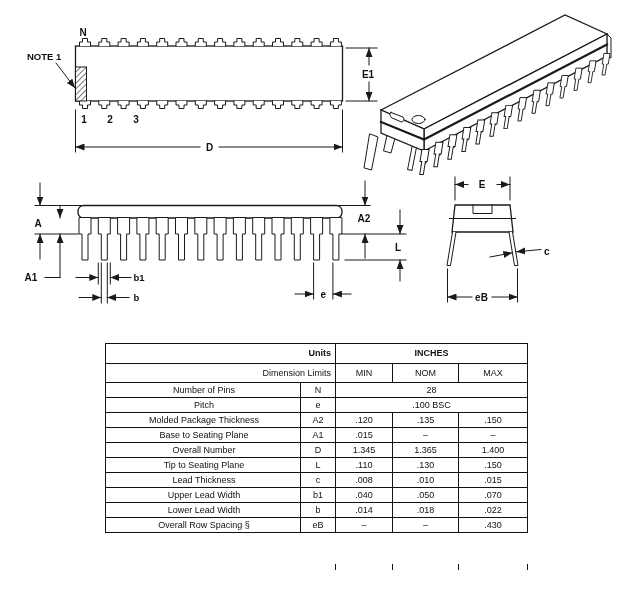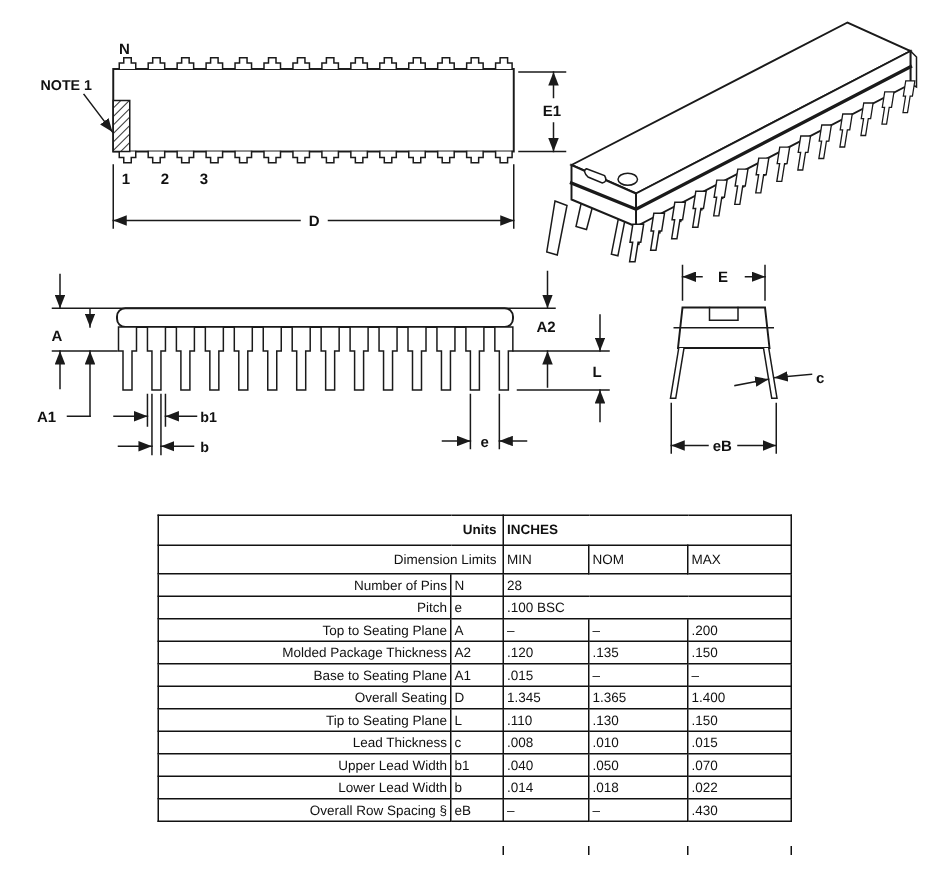--- a/index.html
+++ b/index.html
@@ -11,23 +11,23 @@
   .sm{stroke-width:2.2;}
   .fw{fill:#fff;}
   .dim{font:bold 10px "Liberation Sans",sans-serif;fill:#111;}
   .dims{font:bold 9.5px "Liberation Sans",sans-serif;fill:#111;}
   #dimtable{position:absolute;left:105px;top:343px;border-collapse:collapse;
             table-layout:fixed;font-size:9px;line-height:1;}
   #dimtable td{border:1px solid #111;padding:0 2px;height:14px;overflow:hidden;
                white-space:nowrap;}
   #dimtable tr.hdr1 td{height:19px;font-weight:bold;}
   #dimtable tr.hdr2 td{height:18px;font-weight:normal;}
-  .c{}
+  .c{text-align:center;}
   .r{text-align:right;padding-right:4px !important;}
-  .nm{text-align:right;padding-left:4px !important;}
+  .nm{text-align:center;padding-left:4px !important;}
   .stub{position:absolute;width:1px;height:6px;background:#111;top:564px;}
   #notes{position:absolute;left:22px;top:566px;font-weight:bold;font-size:9.5px;margin-top:44px;}
 </style>
 </head>
 <body>
 
 <svg width="633" height="335" viewBox="0 0 633 335">
   <defs>
     <marker id="arr" markerUnits="userSpaceOnUse" markerWidth="9" markerHeight="7" refX="9" refY="3.5" orient="auto">
       <path d="M0,0 L9,3.5 L0,7 Z" fill="#1a1a1a"></path>
@@ -241,42 +241,35 @@
     <td class="nm">Number of Pins</td>
     <td class="c">N</td>
     <td colspan="3" class="c">28</td>
   </tr>
   <tr>
     <td class="nm">Pitch</td>
     <td class="c">e</td>
     <td colspan="3" class="c">.100 BSC</td>
   </tr>
   <tr>
-    <td class="nm">Top to Seating Plane</td>
-    <td class="c">A</td>
-    <td class="c">–</td>
-    <td class="c">–</td>
-    <td class="c">.200</td>
-  </tr>
-  <tr>
     <td class="nm">Molded Package Thickness</td>
     <td class="c">A2</td>
     <td class="c">.120</td>
     <td class="c">.135</td>
     <td class="c">.150</td>
   </tr>
   <tr>
     <td class="nm">Base to Seating Plane</td>
     <td class="c">A1</td>
     <td class="c">.015</td>
     <td class="c">–</td>
     <td class="c">–</td>
   </tr>
   <tr>
-    <td class="nm">Overall Seating</td>
+    <td class="nm">Overall Number</td>
     <td class="c">D</td>
     <td class="c">1.345</td>
     <td class="c">1.365</td>
     <td class="c">1.400</td>
   </tr>
   <tr>
     <td class="nm">Tip to Seating Plane</td>
     <td class="c">L</td>
     <td class="c">.110</td>
     <td class="c">.130</td>

